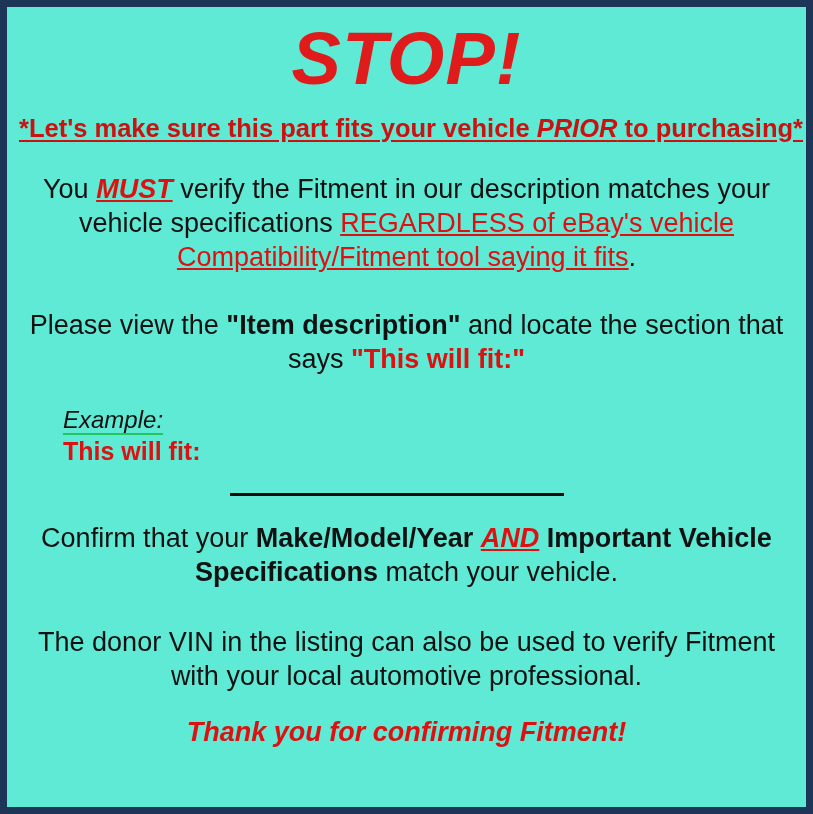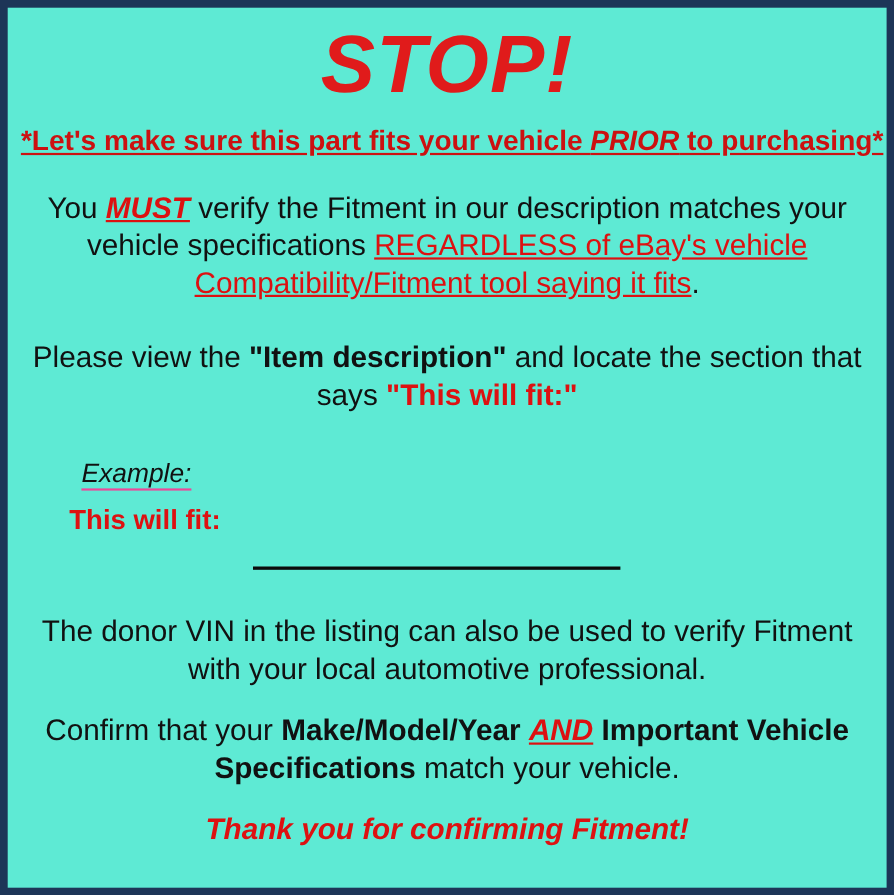--- a/index.html
+++ b/index.html
@@ -86,27 +86,27 @@
   }
   .para .blackbold { font-weight: bold; }
 
   
   .example-block {
     margin: 30px 0 0 0;
     padding-left: 44px;
     text-align: left;
   }
   .example-label {
-    margin: 11px;
+    margin: 0;
     font-size: 24px;
     font-style: italic;
     font-weight: normal;
     color: #111111;
     display: inline-block;
-    border-bottom: 2px solid #ec4899;
+    border-bottom: 2px solid #22c55e;
     line-height: 1.14;
   }
   .example-fit {
     margin: 2px 0 0 0;
     font-size: 25px;
     font-weight: bold;
     color: #dd1111;
     line-height: 1.16;
   }
   .example-spec {
@@ -164,19 +164,19 @@
     <div>
       <span class="example-label">Example:</span>
     </div>
     <p class="example-fit">This will fit:</p>
   </div>
 
   <div class="divider-wrap">
     <div class="divider-rule"></div>
   </div>
 
+  <p class="para para-confirm"><span>Confirm that your </span><span class="blackbold">Make/Model/Year</span><span> </span><span class="redrun-italic">AND</span><span> </span><span class="blackbold">Important Vehicle Specifications</span><span> match your vehicle.</span></p>
+
   <p class="para para-vin">The donor VIN in the listing can also be used to verify Fitment with your local automotive professional.</p>
-
-  <p class="para para-confirm"><span>Confirm that your </span><span class="blackbold">Make/Model/Year</span><span> </span><span class="redrun-italic">AND</span><span> </span><span class="blackbold">Important Vehicle Specifications</span><span> match your vehicle.</span></p>
 
   <p class="thanks">Thank you for confirming Fitment!</p>
 
 </div>
 
 </body></html>

